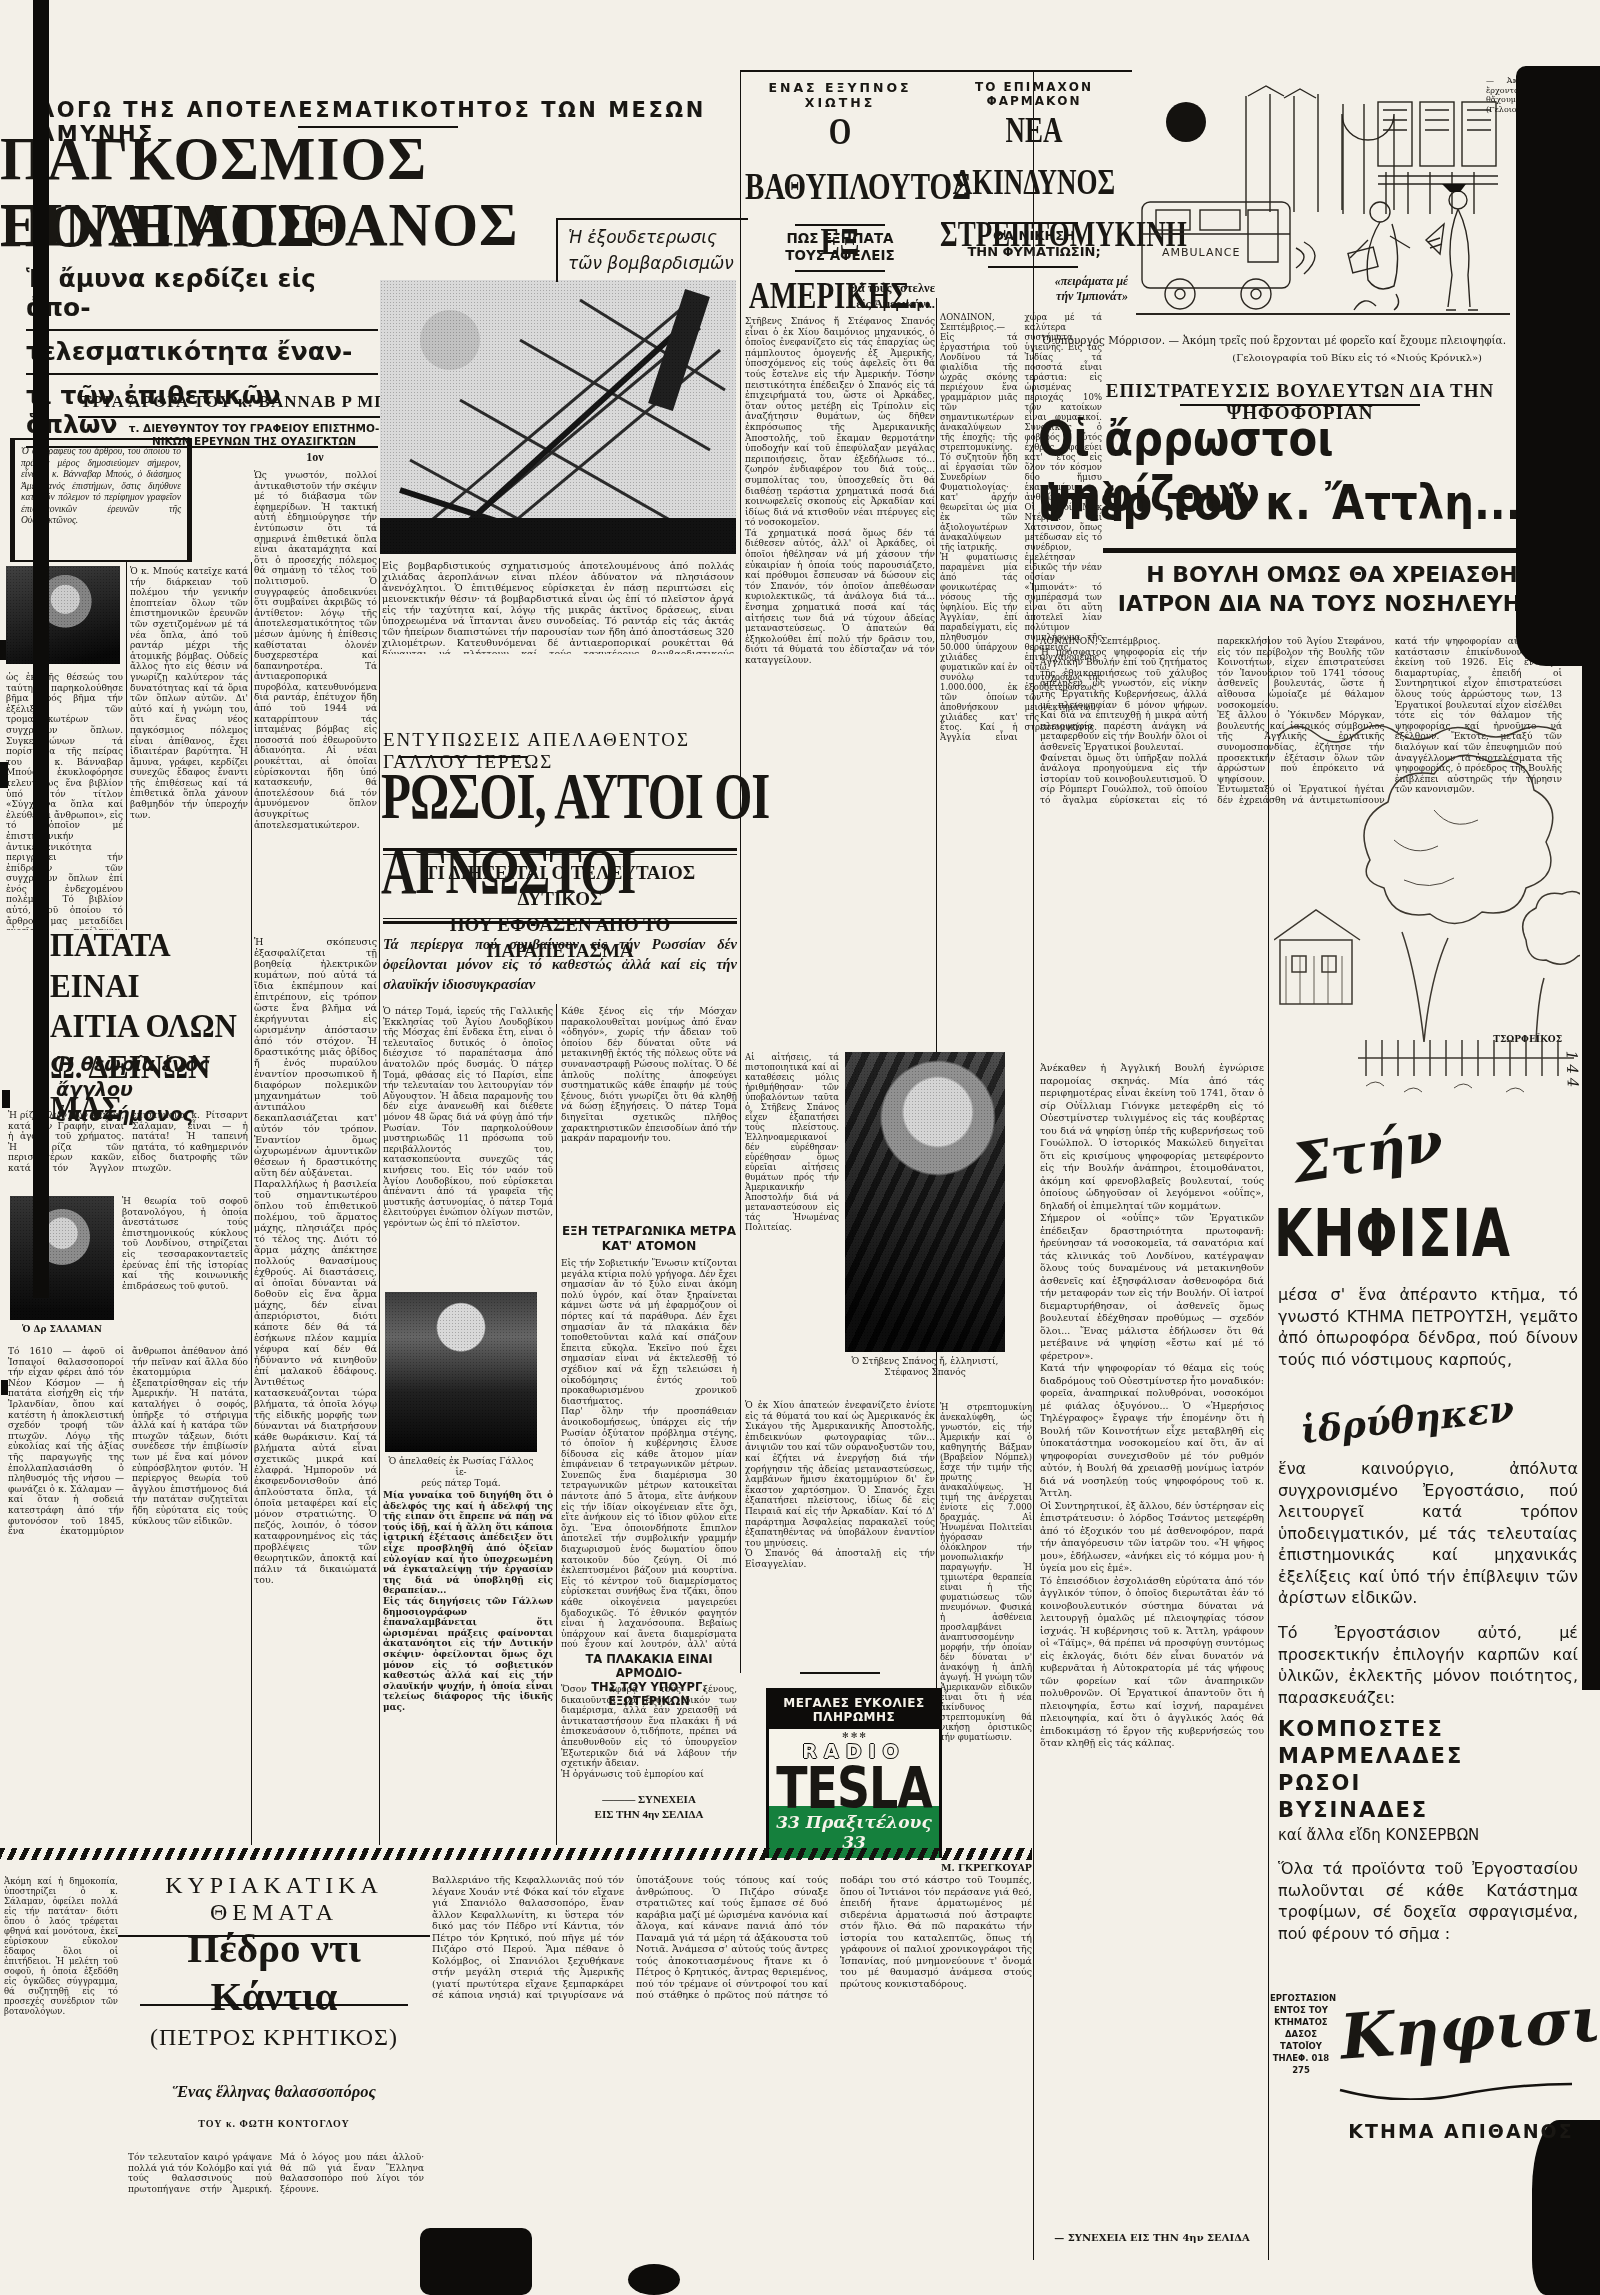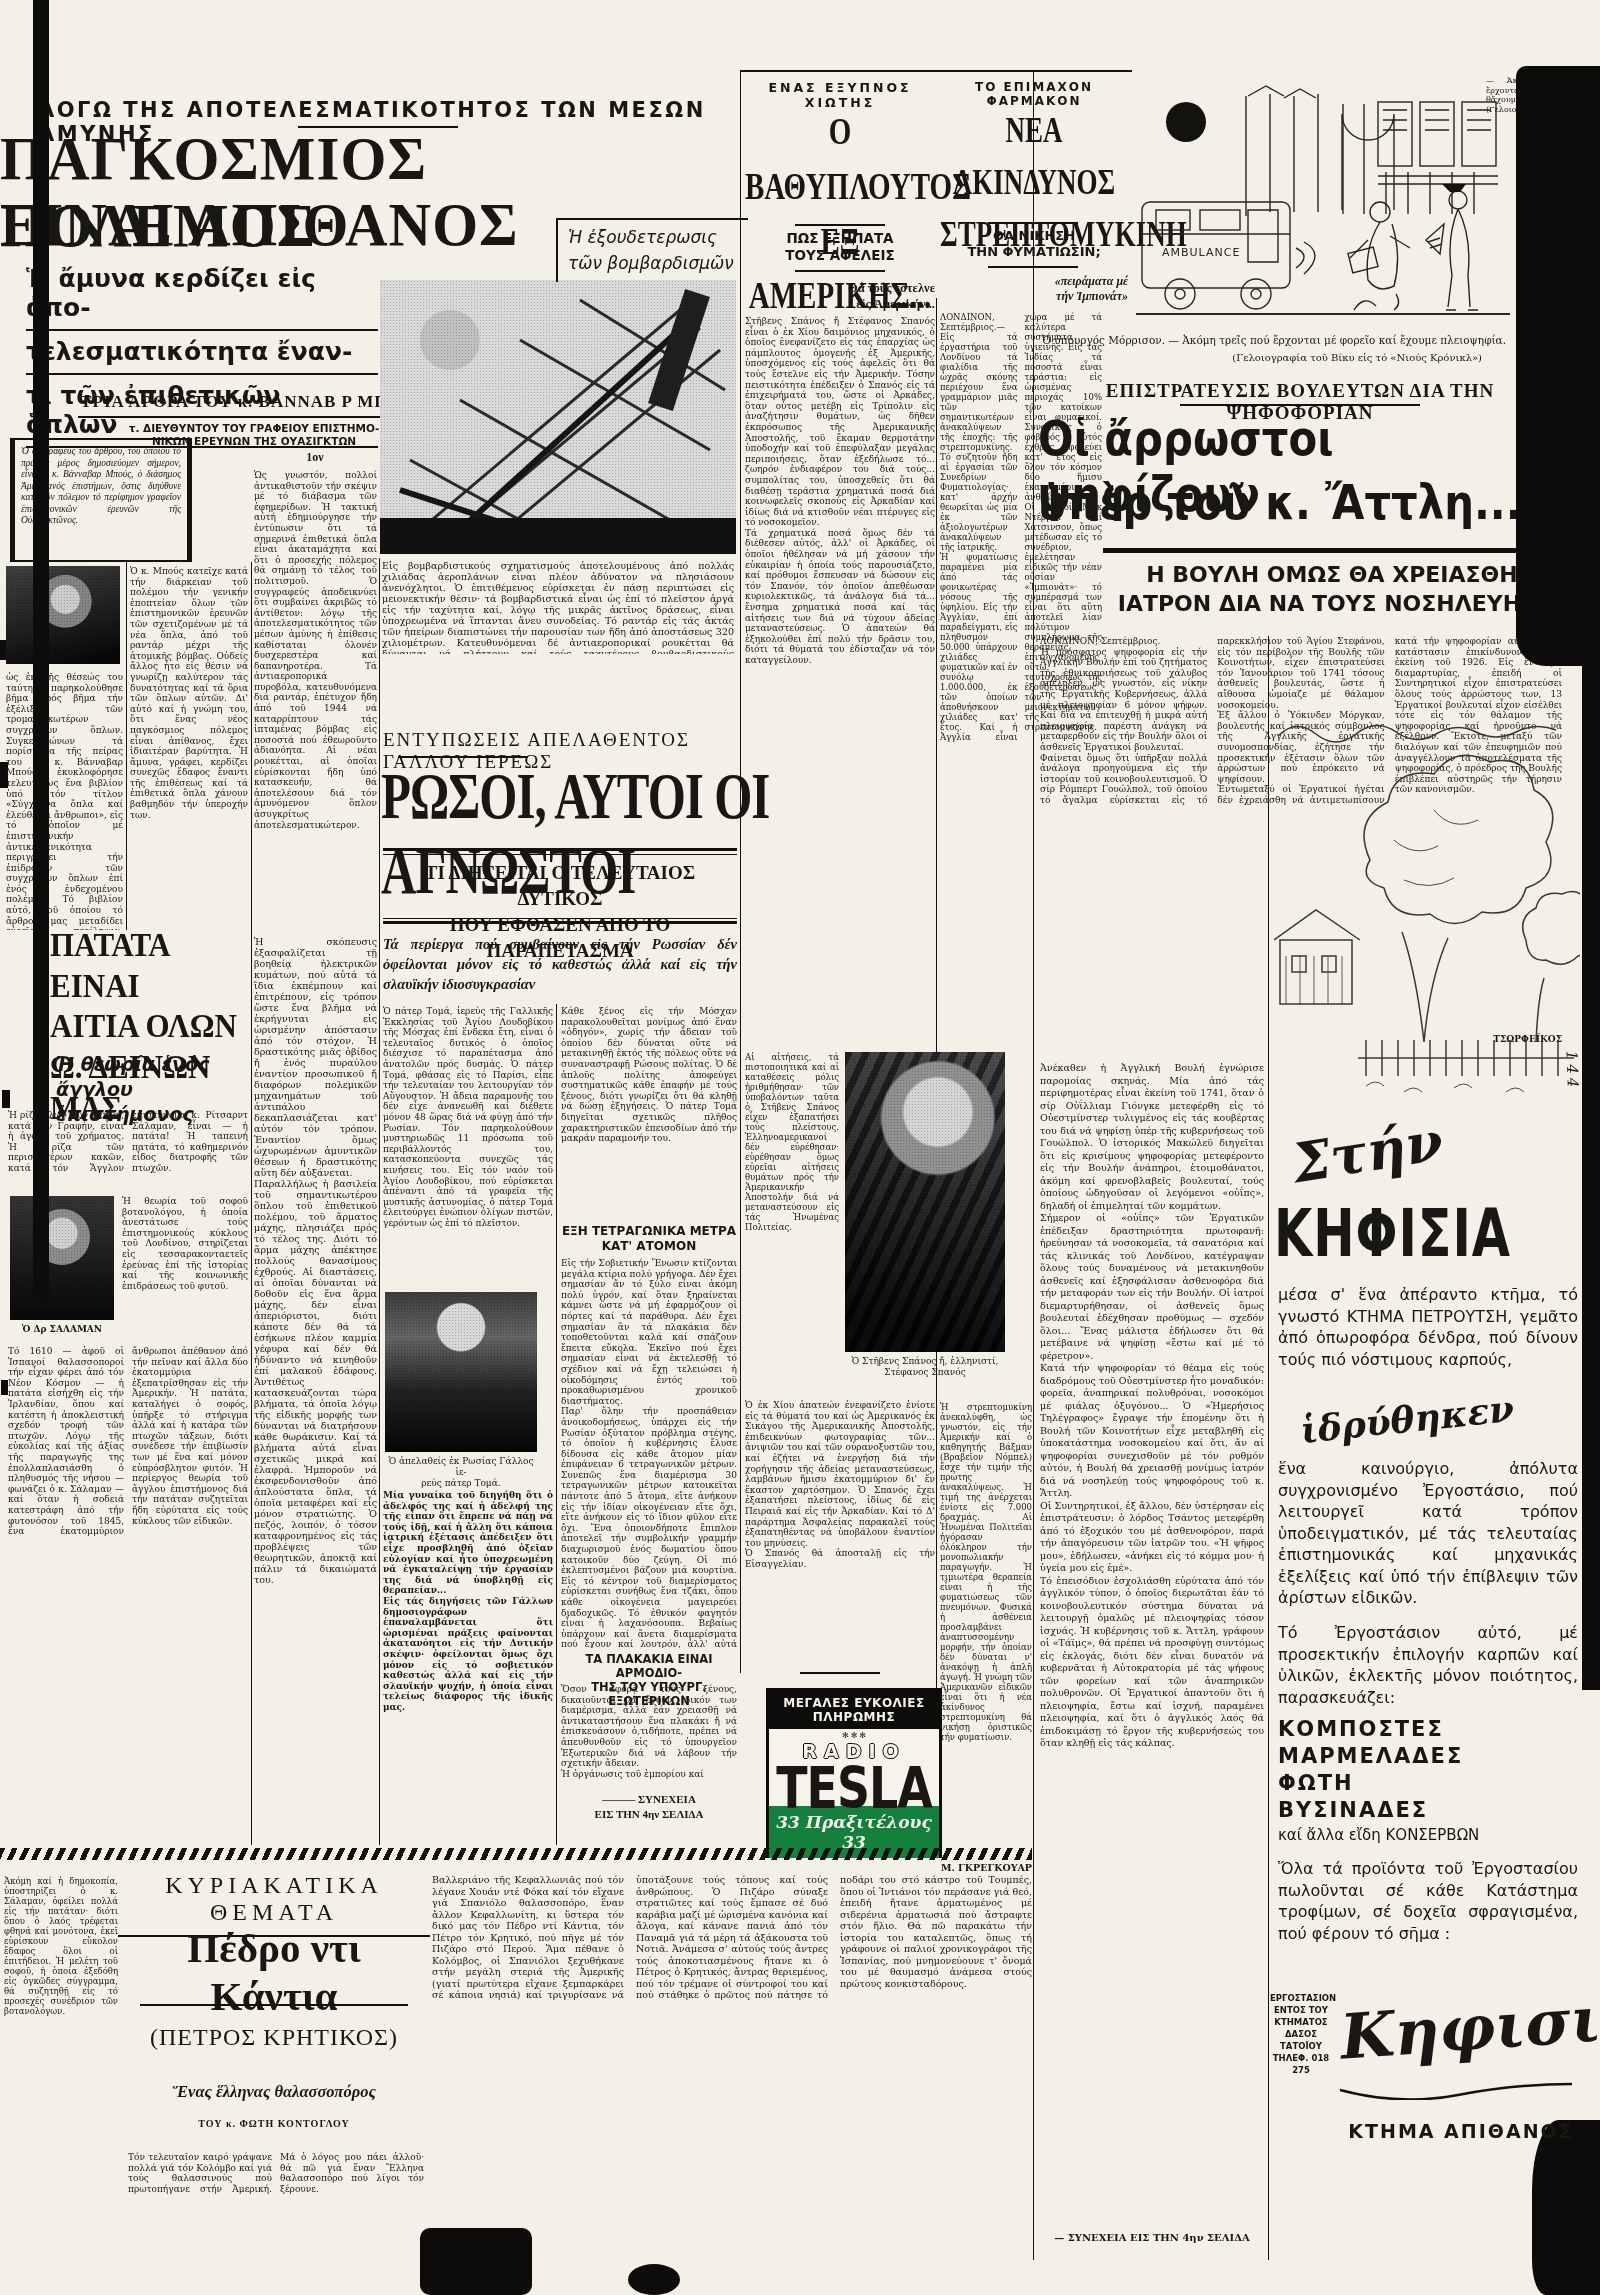--- a/index.html
+++ b/index.html
@@ -318,21 +318,21 @@
   <div class="t script" style="left:1292px;top:1120px;font-size:54px;transform:rotate(-9deg);">Στήν</div>
   <div class="t sans cond" style="left:1274px;top:1196px;width:326px;font-weight:800;font-size:52px;letter-spacing:1px;transform:scale(0.95,1.25);">ΚΗΦΙΣΙΑ</div>
   <div class="t sans just" style="left:1278px;top:1284px;width:300px;font-size:16px;line-height:21.5px;">μέσα σ' ἕνα ἀπέραντο κτῆμα, τό γνωστό ΚΤΗΜΑ ΠΕΤΡΟΥΤΣΗ, γεμᾶτο ἀπό ὀπωροφόρα δένδρα, πού δίνουν τούς πιό νόστιμους καρπούς,</div>
   <div class="t script" style="left:1300px;top:1398px;font-size:36px;transform:rotate(-6deg);">ἱδρύθηκεν</div>
   <div class="t sans just" style="left:1278px;top:1458px;width:300px;font-size:16px;line-height:21.5px;">ἕνα καινούργιο, ἀπόλυτα συγχρονισμένο Ἐργοστάσιο, πού λειτουργεῖ κατά τρόπον ὑποδειγματικόν, μέ τάς τελευταίας ἐπιστημονικάς καί μηχανικάς ἐξελίξεις καί ὑπό τήν ἐπίβλεψιν τῶν ἀρίστων εἰδικῶν.</div>
   <div class="t sans just" style="left:1278px;top:1622px;width:300px;font-size:16px;line-height:21.5px;">Τό Ἐργοστάσιον αὐτό, μέ προσεκτικήν ἐπιλογήν καρπῶν καί ὑλικῶν, ἐκλεκτῆς μόνον ποιότητος, παρασκευάζει:</div>
 
   <div class="t" style="left:1278px;top:1716px;width:300px;">
     <div class="sans" style="font-weight:800;font-size:21px;line-height:27px;letter-spacing:2px;">ΚΟΜΠΟΣΤΕΣ</div>
     <div class="sans" style="font-weight:800;font-size:21px;line-height:27px;letter-spacing:2px;">ΜΑΡΜΕΛΑΔΕΣ</div>
-    <div class="sans" style="font-weight:800;font-size:21px;line-height:27px;letter-spacing:2px;">ΦΩΤΗ</div>
+    <div class="sans" style="font-weight:800;font-size:21px;line-height:27px;letter-spacing:2px;">ΡΩΣΟΙ</div>
     <div class="sans" style="font-weight:800;font-size:21px;line-height:27px;letter-spacing:2px;">ΒΥΣΙΝΑΔΕΣ</div>
   </div>
   <div class="t sans" style="left:1278px;top:1826px;width:300px;font-size:15px;">καί ἄλλα εἴδη ΚΟΝΣΕΡΒΩΝ</div>
   <div class="t sans just" style="left:1278px;top:1858px;width:300px;font-size:16px;line-height:21.5px;">Ὅλα τά προϊόντα τοῦ Ἐργοστασίου πωλοῦνται σέ κάθε Κατάστημα τροφίμων, σέ δοχεῖα σφραγισμένα, πού φέρουν τό σῆμα :</div>
 
   <div class="t sans ctr pre" style="left:1270px;top:1992px;width:62px;font-weight:700;font-size:8.5px;line-height:12px;">ΕΡΓΟΣΤΑΣΙΟΝ
 ΕΝΤΟΣ ΤΟΥ
 ΚΤΗΜΑΤΟΣ
 ΔΑΣΟΣ ΤΑΤΟΪΟΥ
 ΤΗΛΕΦ. 018 275</div>

